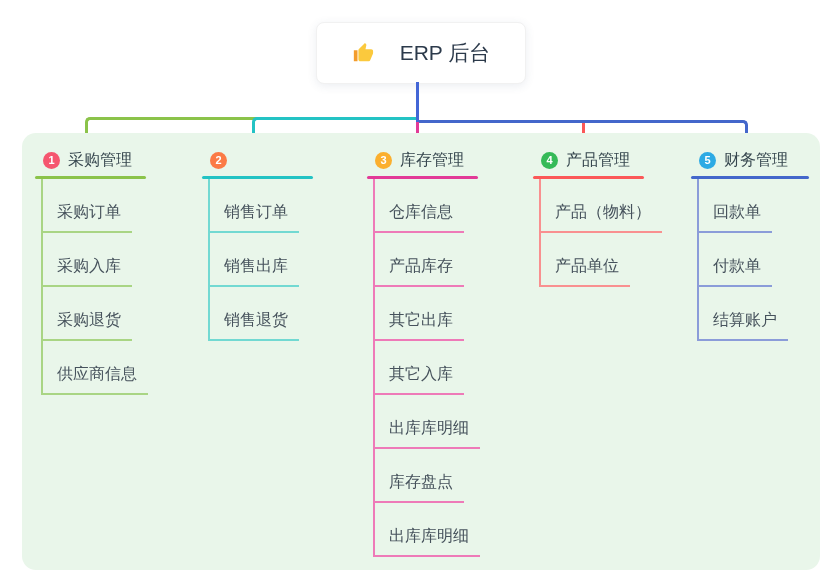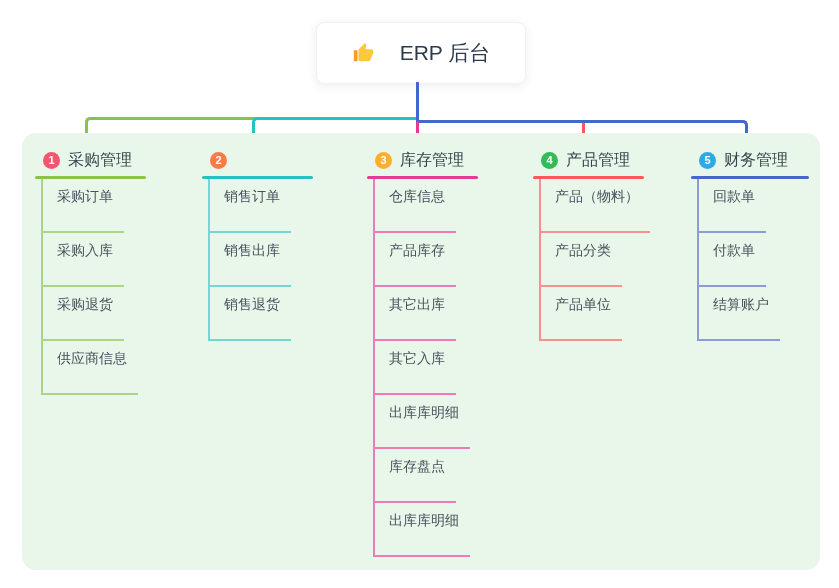--- a/index.html
+++ b/index.html
@@ -47,22 +47,22 @@
   .badge{
     width:17px;height:17px;border-radius:50%;flex:0 0 17px;
     display:flex;align-items:center;justify-content:center;
     color:#fff;font-size:11px;font-weight:bold;line-height:1;
   }
   .branch-label{font-size:16px;color:#37474f;font-weight:500;white-space:nowrap;}
   .branch-underline{height:3px;background:var(--main);border-radius:2px;margin-top:5px;}
   .children{border-left:2px solid var(--light);margin-left:6px;width:max-content;}
   .child{height:54px;display:flex;align-items:flex-end;cursor:pointer;}
   .child-label{
-    display:inline-block;font-size:14px;color:#46525c;white-space:nowrap;
-    padding:0 11px 25px 14px;border-bottom:2px solid var(--light);
+    display:inline-block;font-size:16px;color:#46525c;white-space:nowrap;
+    padding:0 11px 8px 14px;border-bottom:2px solid var(--light);
   }
 </style>
 </head>
 <body>
 
 <div class="root-card">
   <span>
     <svg width="22" height="22" viewBox="0 0 24 24" aria-hidden="true">
       <path d="M2 21h4V9H2v12z" fill="#f39c2c"></path>
       <path d="M23 10c0-1.1-.9-2-2-2h-6.31l.95-4.57.03-.32c0-.41-.17-.79-.44-1.06L14.17 1 7.59 7.59C7.22 7.95 7 8.45 7 9v10c0 1.1.9 2 2 2h9c.83 0 1.54-.5 1.84-1.22l3.02-7.05c.09-.23.14-.47.14-.73v-2z" fill="#fbc93d"></path>
@@ -154,23 +154,20 @@
     <div class="branch-title">
       <span class="badge" style="background: rgb(53, 186, 88);">4</span>
       <span class="branch-label">产品管理</span>
     </div>
     <div class="branch-underline" style="width: 111px;"></div>
     <div class="children">
         <div class="child">
           <span class="child-label">产品（物料）</span>
         </div>
         <div class="child">
-          <span class="child-label">产品分类</span>
-        </div>
-        <div class="child">
           <span class="child-label">产品单位</span>
         </div>
       </div>
   </div>
 
   <div class="branch" style="left: 669px; --main: #4467cb; --light: #8b9cd9;">
     <div class="branch-title">
       <span class="badge" style="background: rgb(45, 170, 228);">5</span>
       <span class="branch-label">财务管理</span>
     </div>

